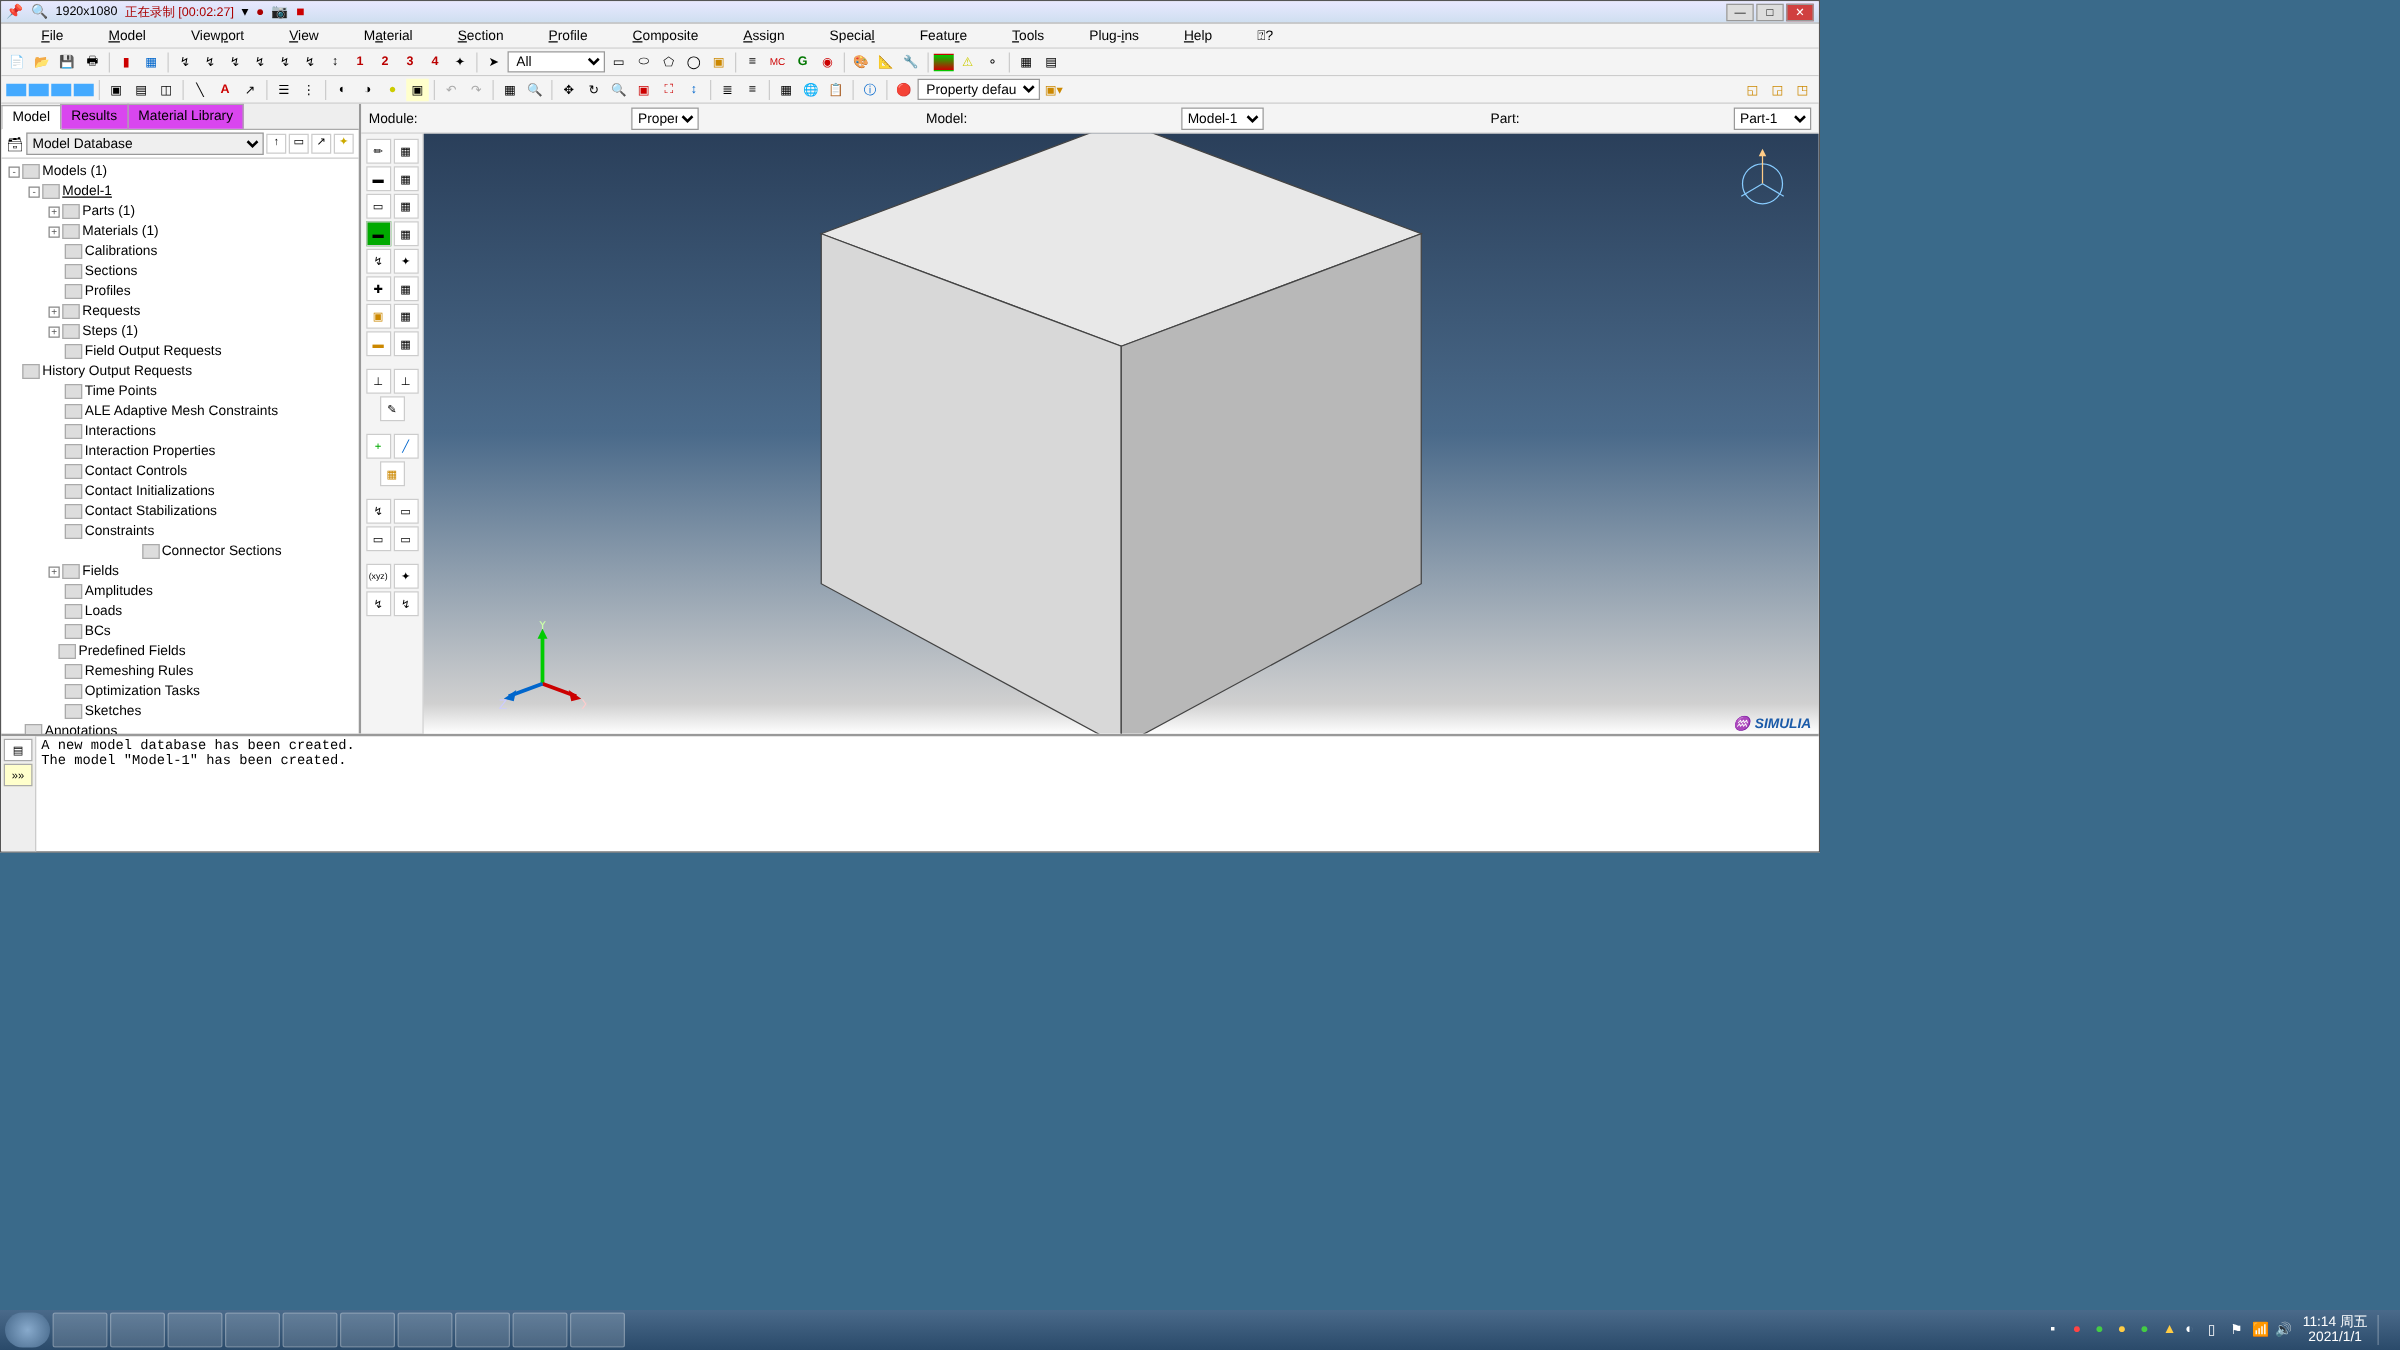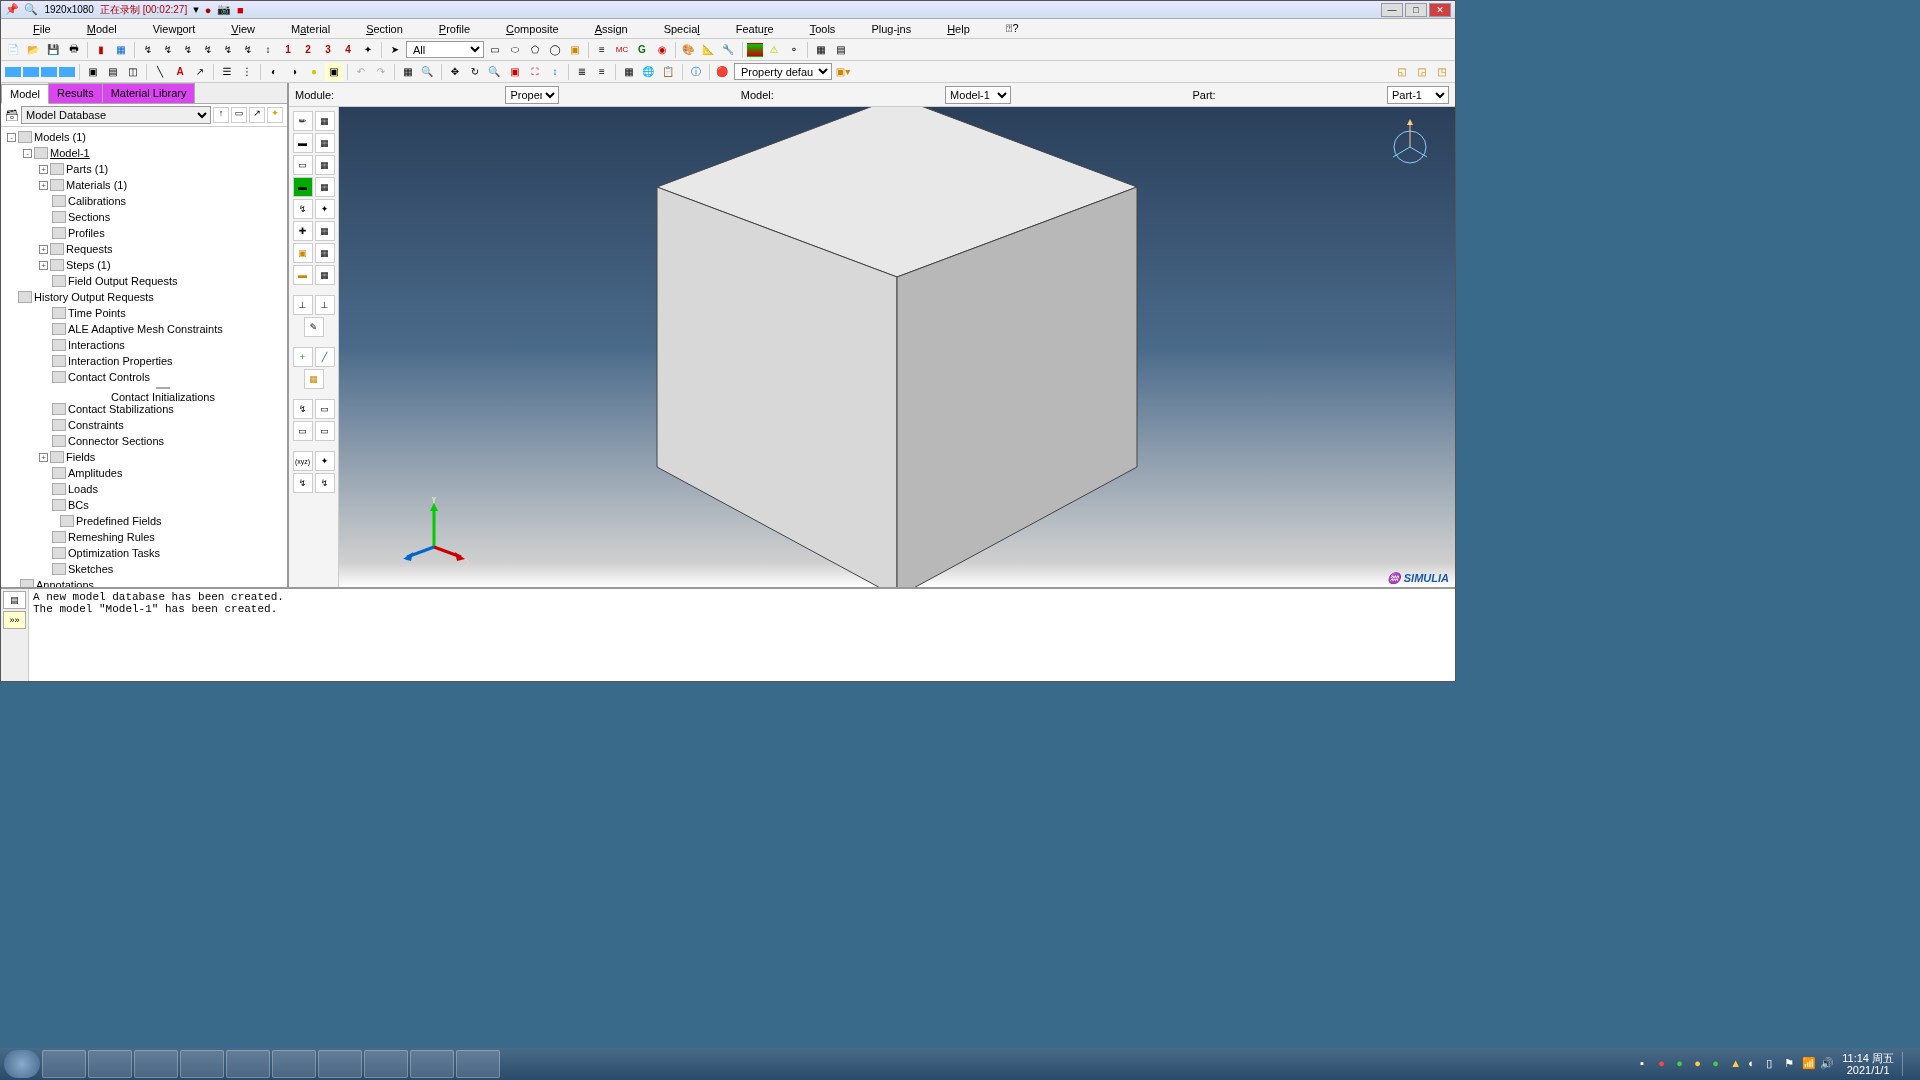--- a/index.html
+++ b/index.html
@@ -294,36 +294,36 @@
           <div class="tree-item" style="padding-left: 38px;">
             <span class="noexp"></span>
             <span class="ico"></span>
             <span class="lbl">Interaction Properties</span>
           </div>
           <div class="tree-item" style="padding-left: 38px;">
             <span class="noexp"></span>
             <span class="ico"></span>
             <span class="lbl">Contact Controls</span>
           </div>
-          <div class="tree-item" style="padding-left: 38px; flex-direction: column;">
+          <div class="tree-item" style="padding-left: 38px;">
             <span class="noexp"></span>
             <span class="ico"></span>
             <span class="lbl">Contact Initializations</span>
           </div>
           <div class="tree-item" style="padding-left: 38px;">
             <span class="noexp"></span>
             <span class="ico"></span>
             <span class="lbl">Contact Stabilizations</span>
           </div>
           <div class="tree-item" style="padding-left: 38px;">
             <span class="noexp"></span>
             <span class="ico"></span>
             <span class="lbl">Constraints</span>
           </div>
-          <div class="tree-item" style="padding-left: 38px;">
+          <div class="tree-item" style="padding-left: 38px; justify-content: center;">
             <span class="noexp"></span>
             <span class="ico"></span>
             <span class="lbl">Connector Sections</span>
           </div>
           <div class="tree-item" style="padding-left: 38px;">
             <span class="exp">+</span>
             <span class="ico"></span>
             <span class="lbl">Fields</span>
           </div>
           <div class="tree-item" style="padding-left: 38px;">
@@ -334,21 +334,21 @@
           <div class="tree-item" style="padding-left: 38px;">
             <span class="noexp"></span>
             <span class="ico"></span>
             <span class="lbl">Loads</span>
           </div>
           <div class="tree-item" style="padding-left: 38px;">
             <span class="noexp"></span>
             <span class="ico"></span>
             <span class="lbl">BCs</span>
           </div>
-          <div class="tree-item" style="padding-left: 46px;">
+          <div class="tree-item" style="padding-left: 33px;">
             <span class="noexp"></span>
             <span class="ico"></span>
             <span class="lbl">Predefined Fields</span>
           </div>
           <div class="tree-item" style="padding-left: 38px;">
             <span class="noexp"></span>
             <span class="ico"></span>
             <span class="lbl">Remeshing Rules</span>
           </div>
           <div class="tree-item" style="padding-left: 38px;">

